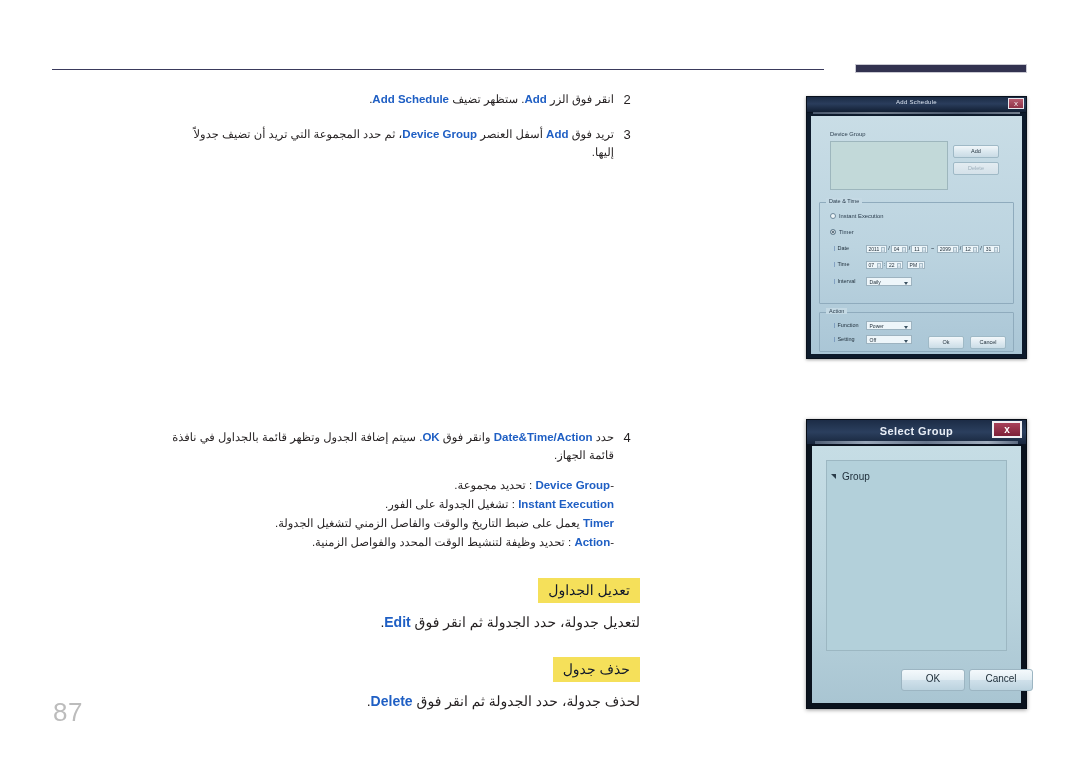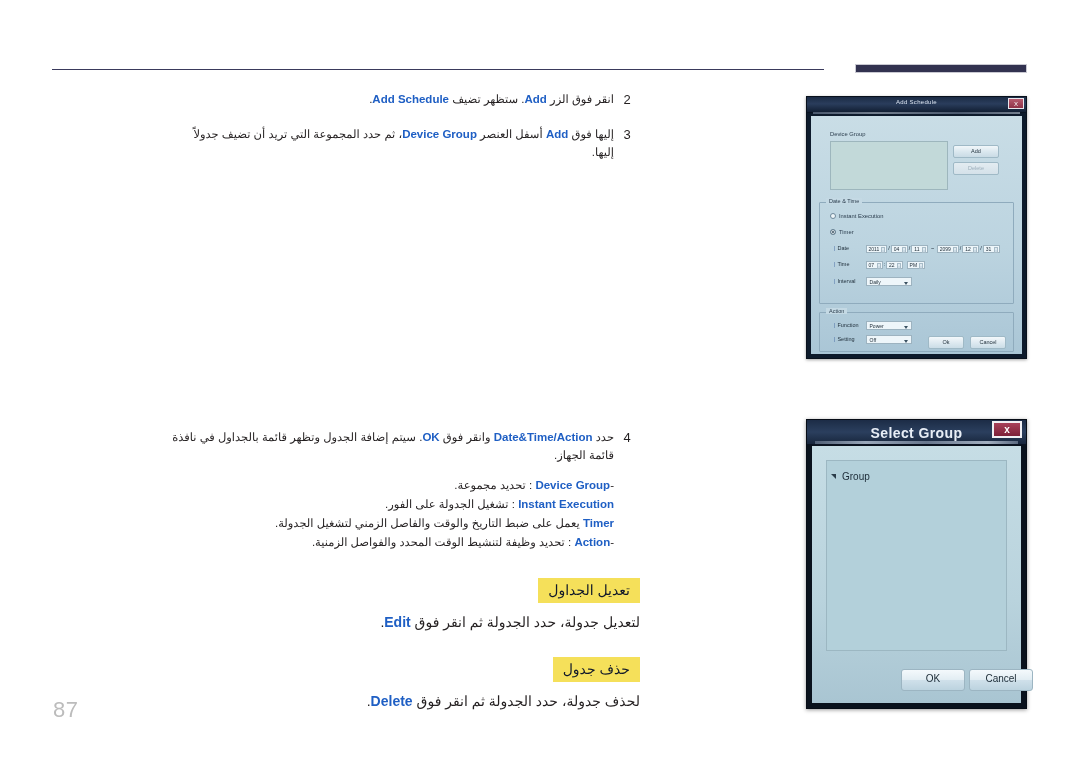--- a/index.html
+++ b/index.html
@@ -34,21 +34,21 @@
     background: #323250;
     border: 1px solid #c9c9d2;
     box-sizing: border-box;
   }
 
   
   .page-no {
     position: absolute;
     left: 53px;
     top: 697px;
-    font-size: 22px;
+    font-size: 26px;
     color: #bcbcbc;
     letter-spacing: 0.5px;
     font-family: "Liberation Sans", sans-serif;
   }
 
   
   .text-col {
     position: absolute;
     right: 440px;
     top: 90px;
@@ -303,21 +303,21 @@
   .dlg-sel .tbar {
     position: relative;
     height: 24px;
     background: linear-gradient(180deg,#1c2c46 0%,#2b3f5e 50%,#13203400 100%), #18263c;
     border-bottom: 1px solid #0a1322;
   }
   .dlg-sel .tbar-title {
     position: absolute;
     left: 0; right: 0; top: 5px;
     text-align: center;
-    font-size: 14px;
+    font-size: 11px;
     font-weight: bold;
     color: #e8eef6;
     letter-spacing: .4px;
   }
   .dlg-sel .tbar-close {
     position: absolute;
     right: 4px; top: 1px;
     width: 30px; height: 17px;
     background: linear-gradient(180deg,#a8415a 0%,#7d2038 100%);
     border: 2px solid #f0f0f4;
@@ -390,21 +390,21 @@
 
 <div class="text-col">
 
   <div class="step">
     <div class="step-num">2</div>
     <div class="step-body"><span>انقر فوق الزر </span><span class="b">Add</span><span>. ستظهر تضيف </span><span class="b">Add Schedule</span><span>.</span></div>
   </div>
 
   <div class="step">
     <div class="step-num">3</div>
-    <div class="step-body"><span>إليها فوق </span><span class="b">Add</span><span> أسفل العنصر </span><span class="b">Device Group</span><span>، ثم حدد المجموعة التي تريد أن تضيف جدولاً إليها.</span></div>
+    <div class="step-body"><span>تريد فوق </span><span class="b">Add</span><span> أسفل العنصر </span><span class="b">Device Group</span><span>، ثم حدد المجموعة التي تريد أن تضيف جدولاً إليها.</span></div>
   </div>
 
   <div style="height:250px"></div>
 
   <div class="step">
     <div class="step-num">4</div>
     <div class="step-body">
       <div><span>حدد </span><span class="b">Date&amp;Time/Action</span><span> وانقر فوق </span><span class="b">OK</span><span>. سيتم إضافة الجدول وتظهر قائمة بالجداول في نافذة قائمة الجهاز.</span></div>
       <ul class="sub-list">
           <li><span>-</span><span class="b">Device Group</span><span> : تحديد مجموعة.</span></li>

